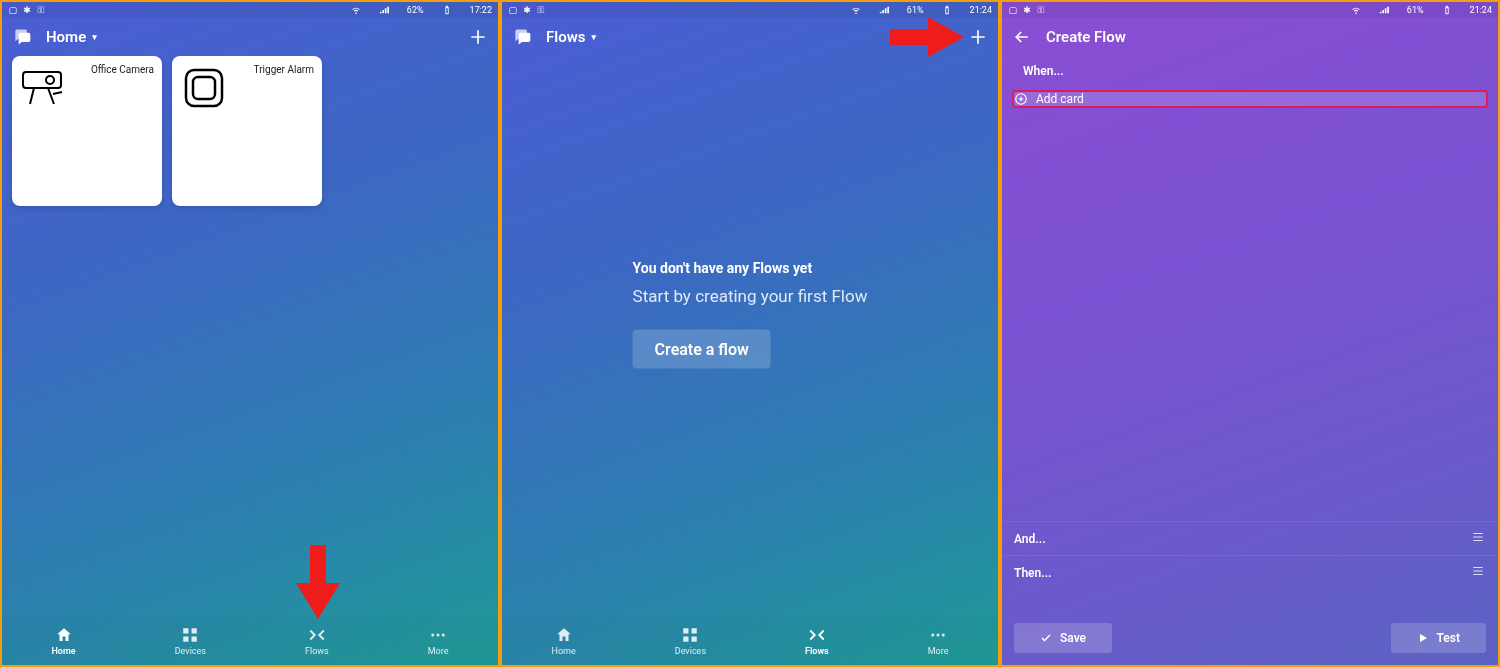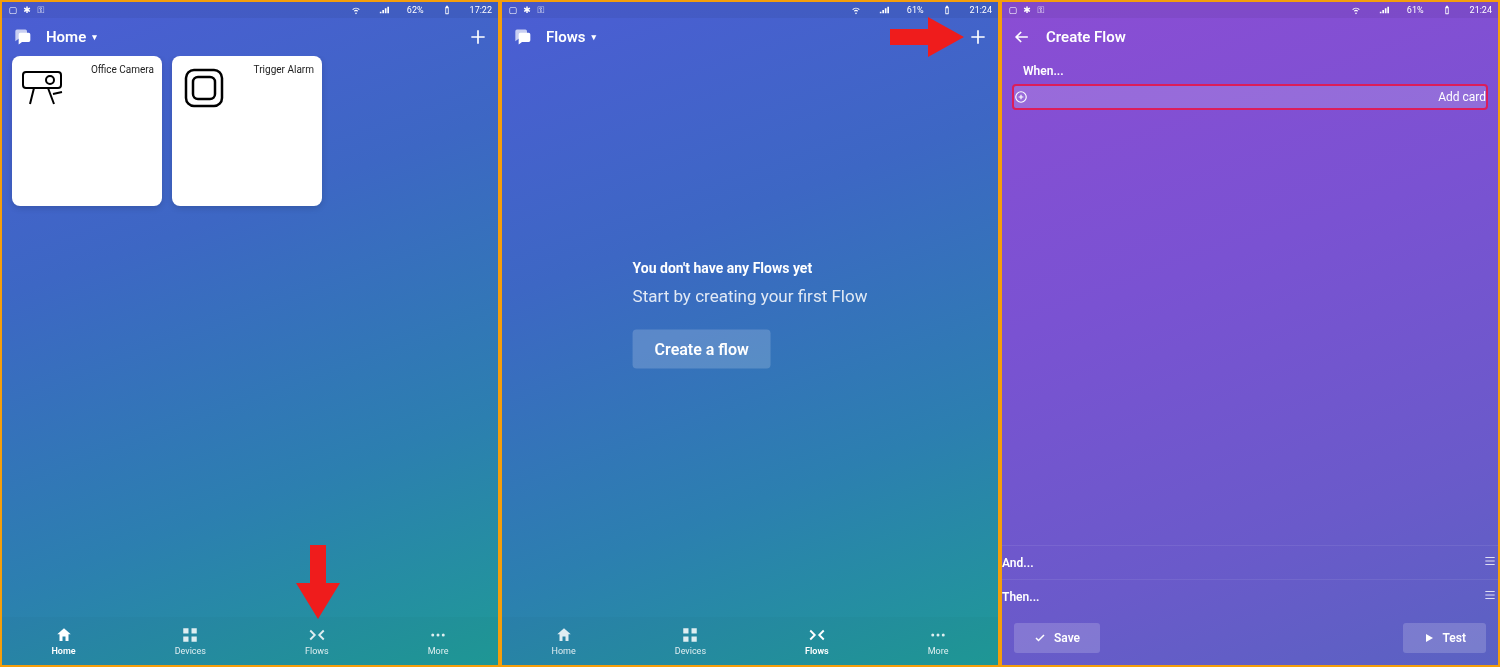--- a/index.html
+++ b/index.html
@@ -101,49 +101,50 @@
     padding: 10px 22px;
     background: rgba(255,255,255,0.18);
     border-radius: 4px;
     font-size: 16px;
     font-weight: 600;
   }
 
   
   .section-label { color:#fff; font-size:12px; font-weight:600; padding: 8px 21px 6px; }
   .addcard-btn {
-    margin: 0 10px;
-    height: 26px;
+    margin: 6px 10px;
+    height: 18px;
     background: rgba(255,255,255,0.16);
     border: 2px solid #dc1d5a;
     border-radius: 4px;
-    display:flex; align-items:center; justify-content:space-between; gap:8px;
+    display:flex; align-items:center; justify-content:flex-start; gap:8px;
     color:#fff; font-size:12px;
   }
   .flow-bottom {
     position:absolute;
     bottom: 0; left:0; right:0;
   }
   .section-row {
     display:flex; align-items:center; justify-content:space-between;
-    padding: 8px 0;
+    padding: 8px 12px;
     border-top: 1px solid rgba(255,255,255,0.08);
     color:#fff; font-size:12px; font-weight:600;
   }
   .section-row .menu-ico { opacity:0.8; }
   .footer-btns {
     display:flex; justify-content:space-between;
     padding: 10px 12px 12px;
   }
   .btn {
     display:flex; align-items:center; gap:8px;
-    padding: 8px 20px;
+    padding: 8px 26px;
     background: rgba(255,255,255,0.18);
     color:#fff; font-size:12px; font-weight:600;
     border-radius:3px;
+    margin-top:24px;
   }
 
   
   .arrow {
     position:absolute;
     pointer-events:none;
   }
 </style>
 </head>
 <body>

